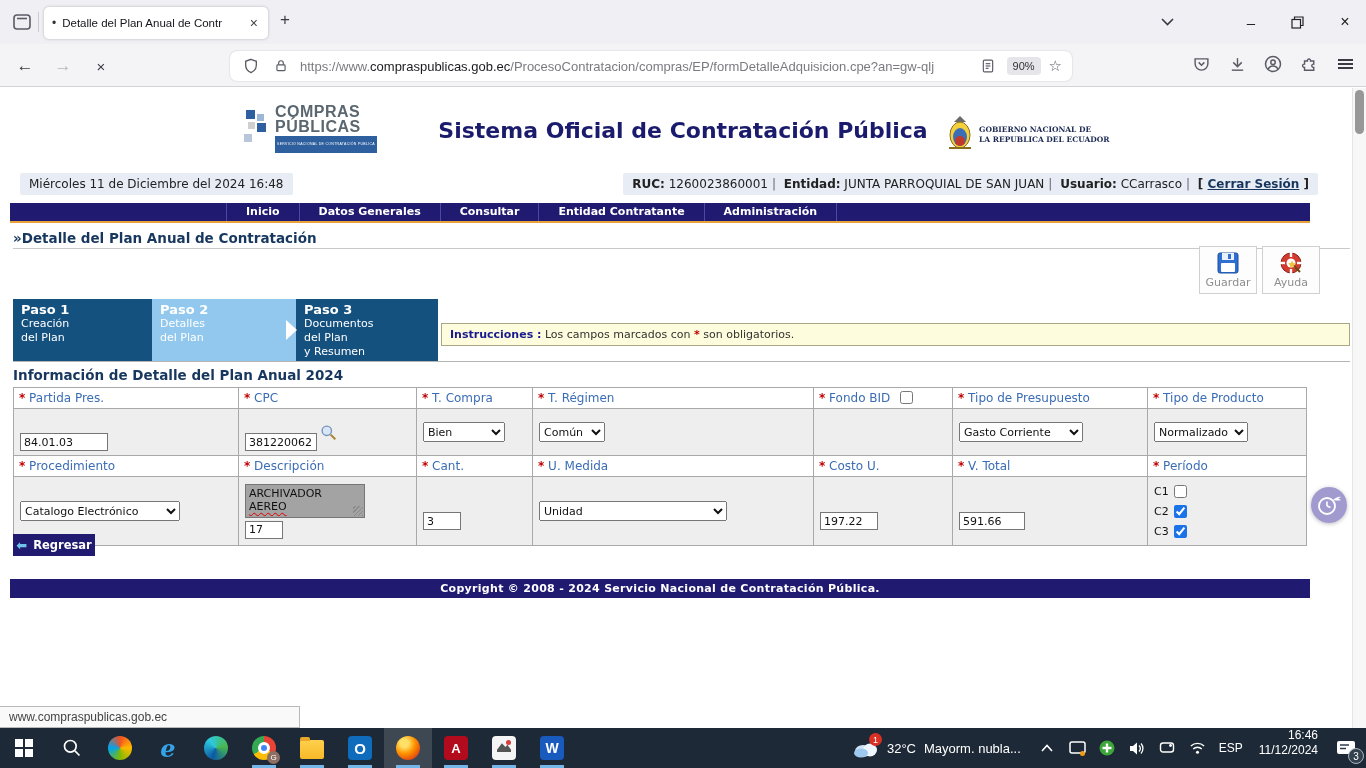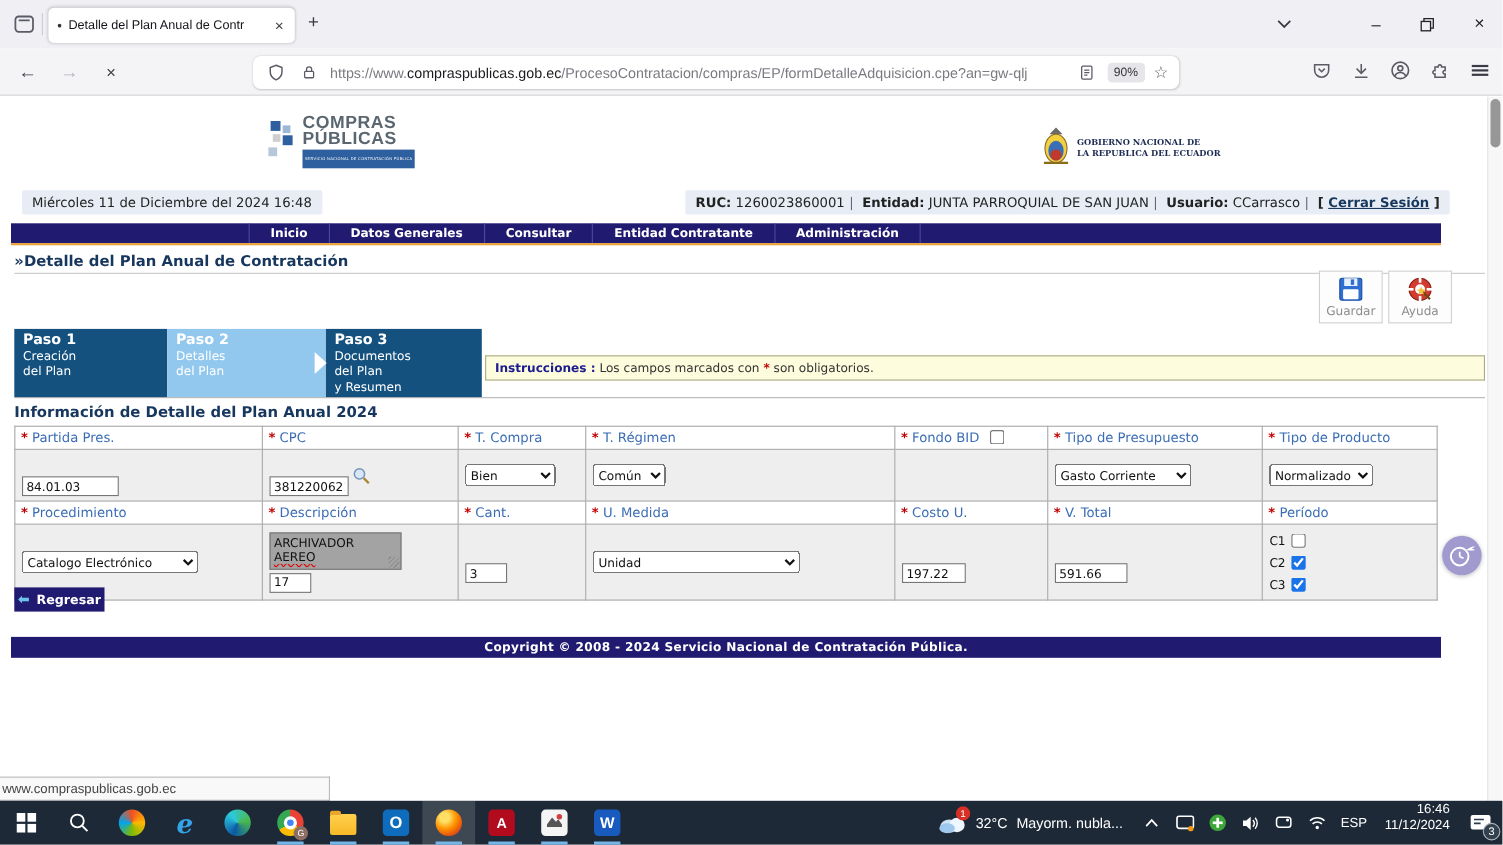--- a/index.html
+++ b/index.html
@@ -114,21 +114,21 @@
 
   .pg-footer { position:absolute; left:10px; top:491px; width:1300px; height:19px; background:#201a70; color:#fff; font-size:11px; font-weight:bold;
                display:flex; align-items:center; justify-content:center; letter-spacing:.3px; }
 
   
   .ptclock { position:absolute; right:19px; top:487px; width:36px; height:36px; border-radius:50%; background:rgba(136,129,195,.8);
              box-shadow:0 1px 4px rgba(0,0,0,.25); display:flex; align-items:center; justify-content:center; z-index:50; }
 
   
   #statustip { position:absolute; left:0; bottom:40px; width:300px; height:22px; background:#f9f9fa; border:1px solid #b9b9b9; border-left:none;
-               font-size:12px; color:#444; display:flex; align-items:center; padding:0 2px; z-index:40; }
+               font-size:12px; color:#444; display:flex; align-items:center; padding:0 9px; z-index:40; }
 
   
   #taskbar { position:absolute; left:0; bottom:0; width:1366px; height:40px; background:#1d2936; display:flex; align-items:stretch; z-index:60; }
   .tb-cell { width:48px; display:flex; align-items:center; justify-content:center; position:relative; }
   .tb-cell.active { background:rgba(255,255,255,.15); }
   .runline { position:absolute; bottom:0; left:12px; width:24px; height:3px; background:#75b6e8; }
   .app { width:24px; height:24px; border-radius:4px; display:flex; align-items:center; justify-content:center; font-weight:bold; }
   .app-ie { color:#35a3e8; font-size:24px; font-style:italic; font-family:"DejaVu Serif",serif; }
   .app-chrome { border-radius:50%; background:conic-gradient(#ea4335 0 33%,#fbbc05 33% 66%,#34a853 66% 100%); position:relative; }
   .app-chrome::after { content:""; position:absolute; inset:6px; background:#4285f4; border:3px solid #fff; border-radius:50%; }
@@ -256,20 +256,21 @@
 
 <div id="viewport" class="pg">
 
   <div class="site-logo">
     <span class="logo-px"></span>
     <span class="logo-words"><span>COMPRAS</span><br>
       <span>PÚBLICAS</span>
       <span class="logo-tag">SERVICIO NACIONAL DE CONTRATACIÓN PÚBLICA</span>
     </span>
   </div>
+  <div class="site-title">Sistema Oficial de Contratación Pública</div>
   <div class="gov">
     <svg width="30" height="40" viewBox="0 0 30 40">
       <polygon points="15,1 9,7 21,7" fill="#6b6b6b"></polygon>
       <ellipse cx="15" cy="20" rx="10" ry="13" fill="#f4d03f" stroke="#8a6d1c"></ellipse>
       <ellipse cx="15" cy="22" rx="7" ry="9" fill="#3b6fb5"></ellipse>
       <ellipse cx="15" cy="26" rx="5" ry="5" fill="#c0392b"></ellipse>
       <line x1="4" y1="33" x2="26" y2="33" stroke="#8a6d1c" stroke-width="2"></line>
     </svg>
     <span class="gov-text"><span>GOBIERNO NACIONAL DE</span><br>
       <span>LA REPUBLICA DEL ECUADOR</span></span>

